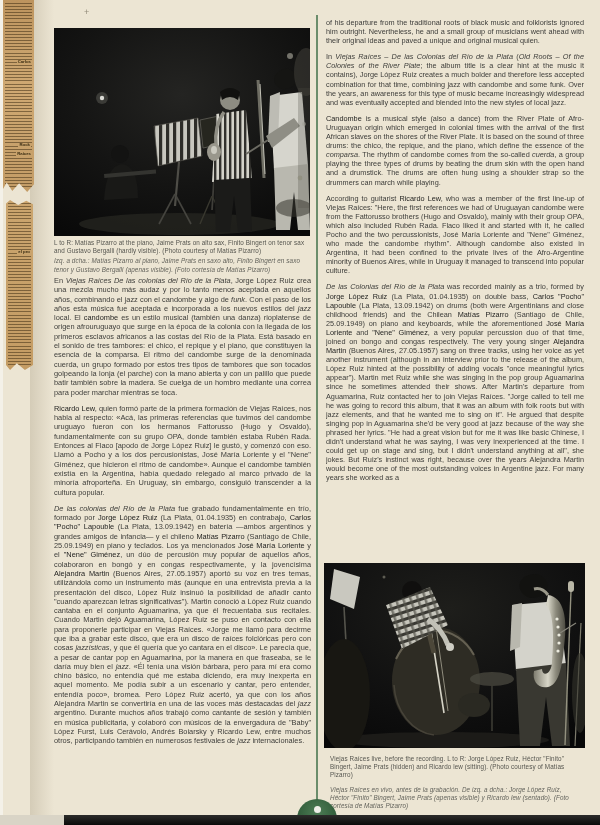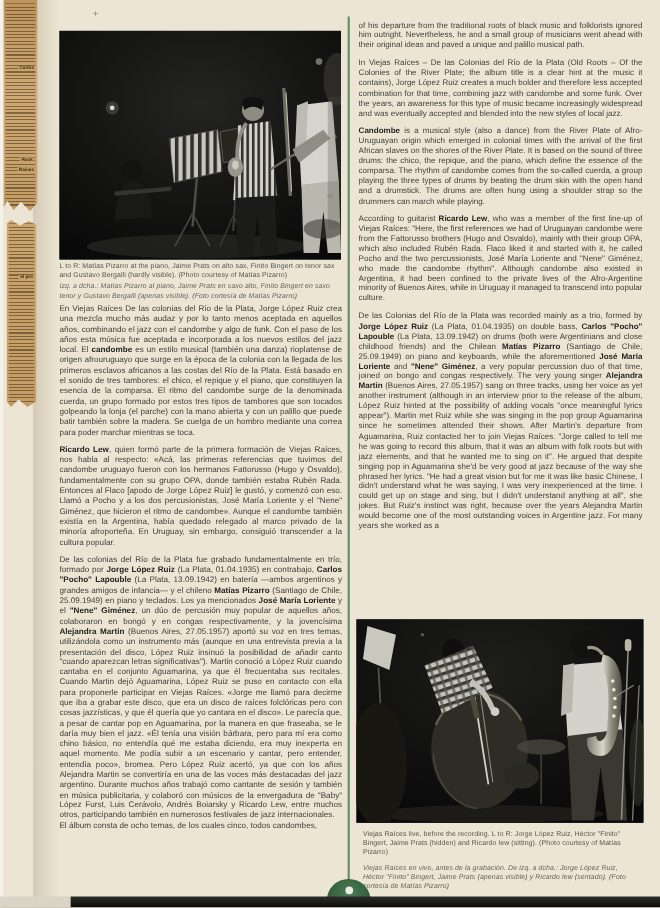--- a/index.html
+++ b/index.html
@@ -34,22 +34,22 @@
   .cap1{left:54px;top:239px;width:258px}
   .cap2{left:330px;top:755px;width:252px}
   .cap-es{font-style:italic;margin-top:2px;color:#63635c}
   .cap2 .cap-es{margin-top:6px}
 
   .col{position:absolute;color:#3d3d3a;text-align:justify}
   .left-col{left:54px;top:276px;width:257px;height:528px;font-size:7.4px;line-height:9.3px;overflow:hidden}
   .right-col{left:326px;top:18px;width:258px;height:545px;font-size:7.3px;line-height:9.1px;overflow:hidden}
   .col p{margin:0 0 7px}
   .col p.tight{margin:0}
-  .rb{font-weight:bold;color:#242422}
-  .ri{}
+  .rb{font-weight:normal;color:#242422}
+  .ri{font-style:italic}
 
   .divider{position:absolute;left:316px;top:15px;width:1.5px;height:785px;background:#5d835f;opacity:.9}
   .badge{position:absolute;left:297px;top:799px;width:40px;height:20px;border-radius:20px 20px 0 0;
          background:radial-gradient(circle at 50% 65%,#4d7c55,#35613e 72%)}
   .badge-dot{position:absolute;left:16.5px;top:7px;width:7px;height:7px;border-radius:50%;background:#eeeee8}
   .bottom-band{position:absolute;left:64px;top:815px;width:536px;height:10px;
          background:linear-gradient(180deg,#2c2c2a,#0b0b0a)}
   .bottom-left{position:absolute;left:0;top:815px;width:64px;height:10px;background:#d9d4c6}
 </style>
 </head>
@@ -147,27 +147,26 @@
 
   <div class="caption cap1">
     <div class="cap-en">L to R: Matías Pizarro at the piano, Jaime Prats on alto sax, Finito Bingert on tenor sax and Gustavo Bergalli (hardly visible). (Photo courtesy of Matías Pizarro)</div>
     <div class="cap-es">Izq. a dcha.: Matías Pizarro al piano, Jaime Prats en saxo alto, Finito Bingert en saxo tenor y Gustavo Bergalli (apenas visible). (Foto cortesía de Matías Pizarro)</div>
   </div>
 
   <div class="col left-col">
     <p><span>En </span><span class="ri">Viejas Raíces De las colonias del Río de la Plata</span><span>, Jorge López Ruiz crea una mezcla mucho más audaz y por lo tanto menos aceptada en aquellos años, combinando el jazz con el candombe y algo de </span><span class="ri">funk</span><span>. Con el paso de los años esta música fue aceptada e incorporada a los nuevos estilos del </span><span class="ri">jazz</span><span> local. El </span><span class="rb">candombe</span><span> es un estilo musical (también una danza) rioplatense de origen afrouruguayo que surge en la época de la colonia con la llegada de los primeros esclavos africanos a las costas del Río de la Plata. Está basado en el sonido de tres tambores: el chico, el repique y el piano, que constituyen la esencia de la comparsa. El ritmo del candombe surge de la denominada cuerda, un grupo formado por estos tres tipos de tambores que son tocados golpeando la lonja (el parche) con la mano abierta y con un palillo que puede batir también sobre la madera. Se cuelga de un hombro mediante una correa para poder marchar mientras se toca.</span></p>
     <p><span class="rb">Ricardo Lew</span><span>, quien formó parte de la primera formación de Viejas Raíces, nos habla al respecto: «Acá, las primeras referencias que tuvimos del candombe uruguayo fueron con los hermanos Fattorusso (Hugo y Osvaldo), fundamentalmente con su grupo OPA, donde también estaba Rubén Rada. Entonces al Flaco [apodo de Jorge López Ruiz] le gustó, y comenzó con eso. Llamó a Pocho y a los dos percusionistas, José María Loriente y el "Nene" Giménez, que hicieron el ritmo de candombe». Aunque el candombe también existía en la Argentina, había quedado relegado al marco privado de la minoría afroporteña. En Uruguay, sin embargo, consiguió transcender a la cultura popular.</span></p>
     <p class="tight"><span class="ri">De las colonias del Río de la Plata</span><span> fue grabado fundamentalmente en trío, formado por </span><span class="rb">Jorge López Ruiz</span><span> (La Plata, 01.04.1935) en contrabajo, </span><span class="rb">Carlos "Pocho" Lapouble</span><span> (La Plata, 13.09.1942) en batería —ambos argentinos y grandes amigos de infancia— y el chileno </span><span class="rb">Matías Pizarro</span><span> (Santiago de Chile, 25.09.1949) en piano y teclados. Los ya mencionados </span><span class="rb">José María Loriente</span><span> y el </span><span class="rb">"Nene" Giménez</span><span>, un dúo de percusión muy popular de aquellos años, colaboraron en bongó y en congas respectivamente, y la jovencísima </span><span class="rb">Alejandra Martin</span><span> (Buenos Aires, 27.05.1957) aportó su voz en tres temas, utilizándola como un instrumento más (aunque en una entrevista previa a la presentación del disco, López Ruiz insinuó la posibilidad de añadir canto "cuando aparezcan letras significativas"). Martin conoció a López Ruiz cuando cantaba en el conjunto Aguamarina, ya que él frecuentaba sus recitales. Cuando Martin dejó Aguamarina, López Ruiz se puso en contacto con ella para proponerle participar en Viejas Raíces. «Jorge me llamó para decirme que iba a grabar este disco, que era un disco de raíces folclóricas pero con cosas </span><span class="ri">jazzísticas</span><span>, y que él quería que yo cantara en el disco». Le parecía que, a pesar de cantar pop en Aguamarina, por la manera en que fraseaba, se le daría muy bien el </span><span class="ri">jazz</span><span>. «Él tenía una visión bárbara, pero para mí era como chino básico, no entendía qué me estaba diciendo, era muy inexperta en aquel momento. Me podía subir a un escenario y cantar, pero entender, entendía poco», bromea. Pero López Ruiz acertó, ya que con los años Alejandra Martin se convertiría en una de las voces más destacadas del </span><span class="ri">jazz</span><span> argentino. Durante muchos años trabajó como cantante de sesión y también en música publicitaria, y colaboró con músicos de la envergadura de "Baby" López Furst, Luis Cerávolo, Andrés Boiarsky y Ricardo Lew, entre muchos otros, participando también en numerosos festivales de </span><span class="ri">jazz</span><span> internacionales.</span></p>
-    <p class="tight"><span>El álbum consta de ocho temas, de los cuales cinco, todos candombes,</span></p>
   </div>
 
   <div class="divider"></div>
 
   <div class="col right-col">
-    <p><span>of his departure from the traditional roots of black music and folklorists ignored him outright. Nevertheless, he and a small group of musicians went ahead with their original ideas and paved a unique and palillo musical path.</span></p>
+    <p><span>of his departure from the traditional roots of black music and folklorists ignored him outright. Nevertheless, he and a small group of musicians went ahead with their original ideas and paved a unique and original musical quien.</span></p>
     <p><span>In </span><span class="ri">Viejas Raíces – De las Colonias del Río de la Plata</span><span> (</span><span class="ri">Old Roots – Of the Colonies of the River Plate</span><span>; the album title is a clear hint at the music it contains), Jorge López Ruiz creates a much bolder and therefore less accepted combination for that time, combining jazz with candombe and some funk. Over the years, an awareness for this type of music became increasingly widespread and was eventually accepted and blended into the new styles of local jazz.</span></p>
     <p><span class="rb">Candombe</span><span> is a musical style (also a dance) from the River Plate of Afro-Uruguayan origin which emerged in colonial times with the arrival of the first African slaves on the shores of the River Plate. It is based on the sound of three drums: the chico, the repique, and the piano, which define the essence of the </span><span class="ri">comparsa</span><span>. The rhythm of candombe comes from the so-called </span><span class="ri">cuerda</span><span>, a group playing the three types of drums by beating the drum skin with the open hand and a drumstick. The drums are often hung using a shoulder strap so the drummers can march while playing.</span></p>
     <p><span>According to guitarist </span><span class="rb">Ricardo Lew</span><span>, who was a member of the first line-up of Viejas Raíces: "Here, the first references we had of Uruguayan candombe were from the Fattorusso brothers (Hugo and Osvaldo), mainly with their group OPA, which also included Rubén Rada. Flaco liked it and started with it, he called Pocho and the two percussionists, José María Loriente and "Nene" Giménez, who made the candombe rhythm". Although candombe also existed in Argentina, it had been confined to the private lives of the Afro-Argentine minority of Buenos Aires, while in Uruguay it managed to transcend into popular culture.</span></p>
     <p><span class="ri">De las Colonias del Río de la Plata</span><span> was recorded mainly as a trio, formed by </span><span class="rb">Jorge López Ruiz</span><span> (La Plata, 01.04.1935) on double bass, </span><span class="rb">Carlos "Pocho" Lapouble</span><span> (La Plata, 13.09.1942) on drums (both were Argentinians and close childhood friends) and the Chilean </span><span class="rb">Matías Pizarro</span><span> (Santiago de Chile, 25.09.1949) on piano and keyboards, while the aforementioned </span><span class="rb">José María Loriente</span><span> and </span><span class="rb">"Nene" Giménez</span><span>, a very popular percussion duo of that time, joined on bongo and congas respectively. The very young singer </span><span class="rb">Alejandra Martin</span><span> (Buenos Aires, 27.05.1957) sang on three tracks, using her voice as yet another instrument (although in an interview prior to the release of the album, López Ruiz hinted at the possibility of adding vocals "once meaningful lyrics appear"). Martin met Ruiz while she was singing in the pop group Aguamarina since he sometimes attended their shows. After Martin's departure from Aguamarina, Ruiz contacted her to join Viejas Raíces. "Jorge called to tell me he was going to record this album, that it was an album with folk roots but with jazz elements, and that he wanted me to sing on it". He argued that despite singing pop in Aguamarina she'd be very good at jazz because of the way she phrased her lyrics. "He had a great vision but for me it was like basic Chinese, I didn't understand what he was saying, I was very inexperienced at the time. I could get up on stage and sing, but I didn't understand anything at all", she jokes. But Ruiz's instinct was right, because over the years Alejandra Martin would become one of the most outstanding voices in Argentine jazz. For many years she worked as a</span></p>
   </div>
 
   <figure class="photo photo2">
     <svg viewBox="0 0 261 185" preserveAspectRatio="none">
       <defs>
         <radialGradient id="glow2" cx="48%" cy="25%" r="85%">

